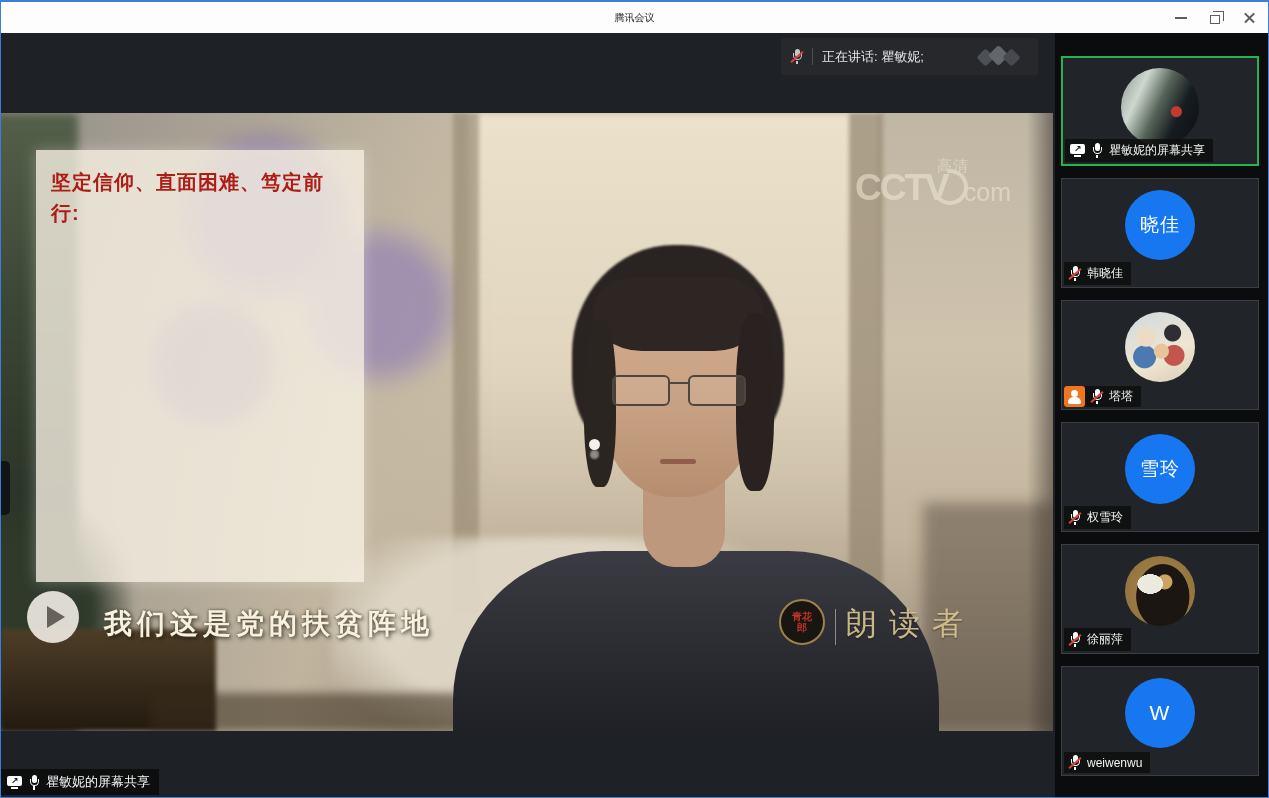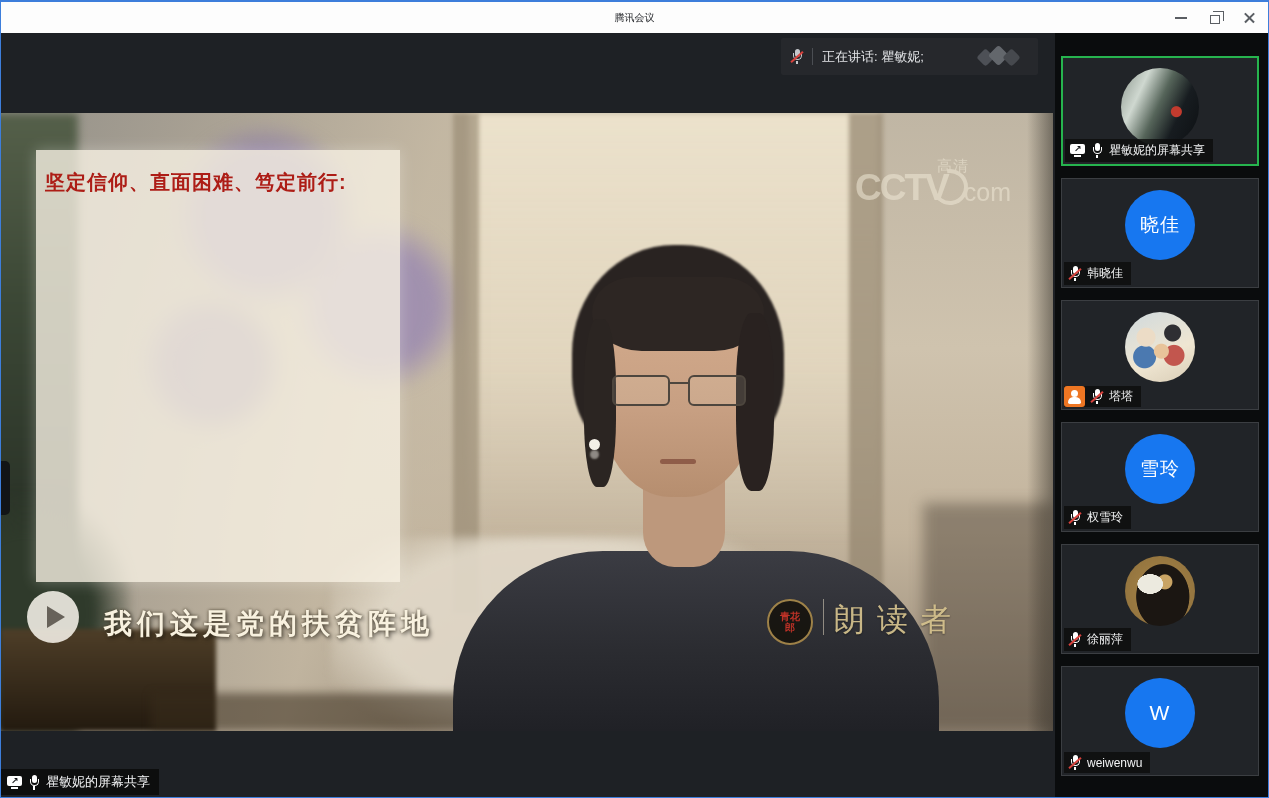--- a/index.html
+++ b/index.html
@@ -79,40 +79,40 @@
   .p-sidehair-l { position:absolute; left:-14px; top:28px; width:32px; height:168px; background:#2b2522; border-radius:40%; }
   .p-sidehair-r { position:absolute; right:-16px; top:22px; width:38px; height:178px; background:#292220; border-radius:40%; }
   .p-glasses { position:absolute; left:14px; top:84px; width:134px; height:34px; }
   .p-lens { position:absolute; top:0; width:58px; height:31px; border:2px solid #4d463e; border-radius:6px; background:rgba(235,225,205,.14); }
   .p-lens.l { left:0; } .p-lens.r { right:0; }
   .p-bridge { position:absolute; left:58px; top:7px; width:18px; height:2px; background:#4d463e; }
   .p-mouth { position:absolute; left:62px; top:168px; width:36px; height:5px; background:#8f5d49; border-radius:3px; }
   .p-micdot { position:absolute; left:588px; top:326px; width:11px; height:11px; border-radius:50%; background:#f3f0e7; box-shadow:0 10px 2px -1px rgba(243,240,231,.5); }
 
   
-  .textbox { position:absolute; left:35px; top:37px; width:364px; height:432px; background:rgba(247,241,227,.8); padding:17px 9px; box-shadow:0 0 14px rgba(255,255,250,.3); }
+  .textbox { position:absolute; left:35px; top:37px; width:328px; height:432px; background:rgba(247,241,227,.8); padding:17px 15px; box-shadow:0 0 14px rgba(255,255,250,.3); }
   .tb-title { color:#ad1d16; font-weight:bold; font-size:20px; line-height:1.55; letter-spacing:1px; }
   .tb-quote { margin-top:24px; color:#b02418; font-size:21px; line-height:1.78; letter-spacing:3.5px; font-family:"Liberation Serif", serif; }
 
   
   .cctv { position:absolute; right:42px; top:56px; opacity:.55; color:#efe8d6; display:flex; align-items:flex-end; }
   .cctv-brand { font-size:37px; font-weight:bold; letter-spacing:-2px; line-height:1;margin-left:25px; }
   .cctv-ring { width:36px; height:36px; border:4px solid #efe8d6; border-radius:50%; margin-left:-16px; margin-bottom:1px; border-left-color:transparent; transform:rotate(35deg); }
   .cctv-domain { font-size:25px; margin-left:-4px; line-height:1.1; }
   .cctv-hd { position:absolute; right:42px; top:-12px; font-size:15px; letter-spacing:1px; }
 
   
   .play-btn { position:absolute; left:26px; top:478px; width:52px; height:52px; border-radius:50%; background:rgba(250,247,238,.85); cursor:pointer; }
   .play-btn::after { content:''; position:absolute; left:20px; top:15px; border-left:18px solid #67625a; border-top:11px solid transparent; border-bottom:11px solid transparent; }
 
   
   .subtitle { position:absolute; left:103px; top:492px; font-size:28px; font-weight:bold; color:#f8f1df; letter-spacing:5px; text-shadow:0 0 3px rgba(62,52,32,.9), 2px 2px 4px rgba(0,0,0,.5); }
 
   
-  .program-logo { position:absolute; right:90px; bottom:86px; display:flex; align-items:flex-start; gap:10px; opacity:.92; }
+  .program-logo { position:absolute; right:78px; bottom:86px; display:flex; align-items:flex-end; gap:10px; opacity:.92; }
   .pl-badge { width:46px; height:46px; border-radius:50%; background:#17140f; border:2px solid #a8894a; display:grid; place-items:center; }
   .pl-badge span { width:24px; color:#cc3327; font-size:10px; font-weight:bold; line-height:1.1; text-align:center; }
   .pl-divider { width:1px; height:36px; background:rgba(240,230,205,.55); }
   .pl-name { font-size:31px; color:#d6c38e; letter-spacing:12px; font-family:"Liberation Serif", serif; text-shadow:0 1px 2px rgba(0,0,0,.45); }
 
   
   .share-banner { position:absolute; left:0; top:767px; height:26px; display:flex; align-items:center; gap:6px; background:rgba(10,10,10,.85); padding:0 9px 0 6px; }
   .share-banner .lbl { font-size:13px; color:#f2f3f4; white-space:nowrap; }
 
   

